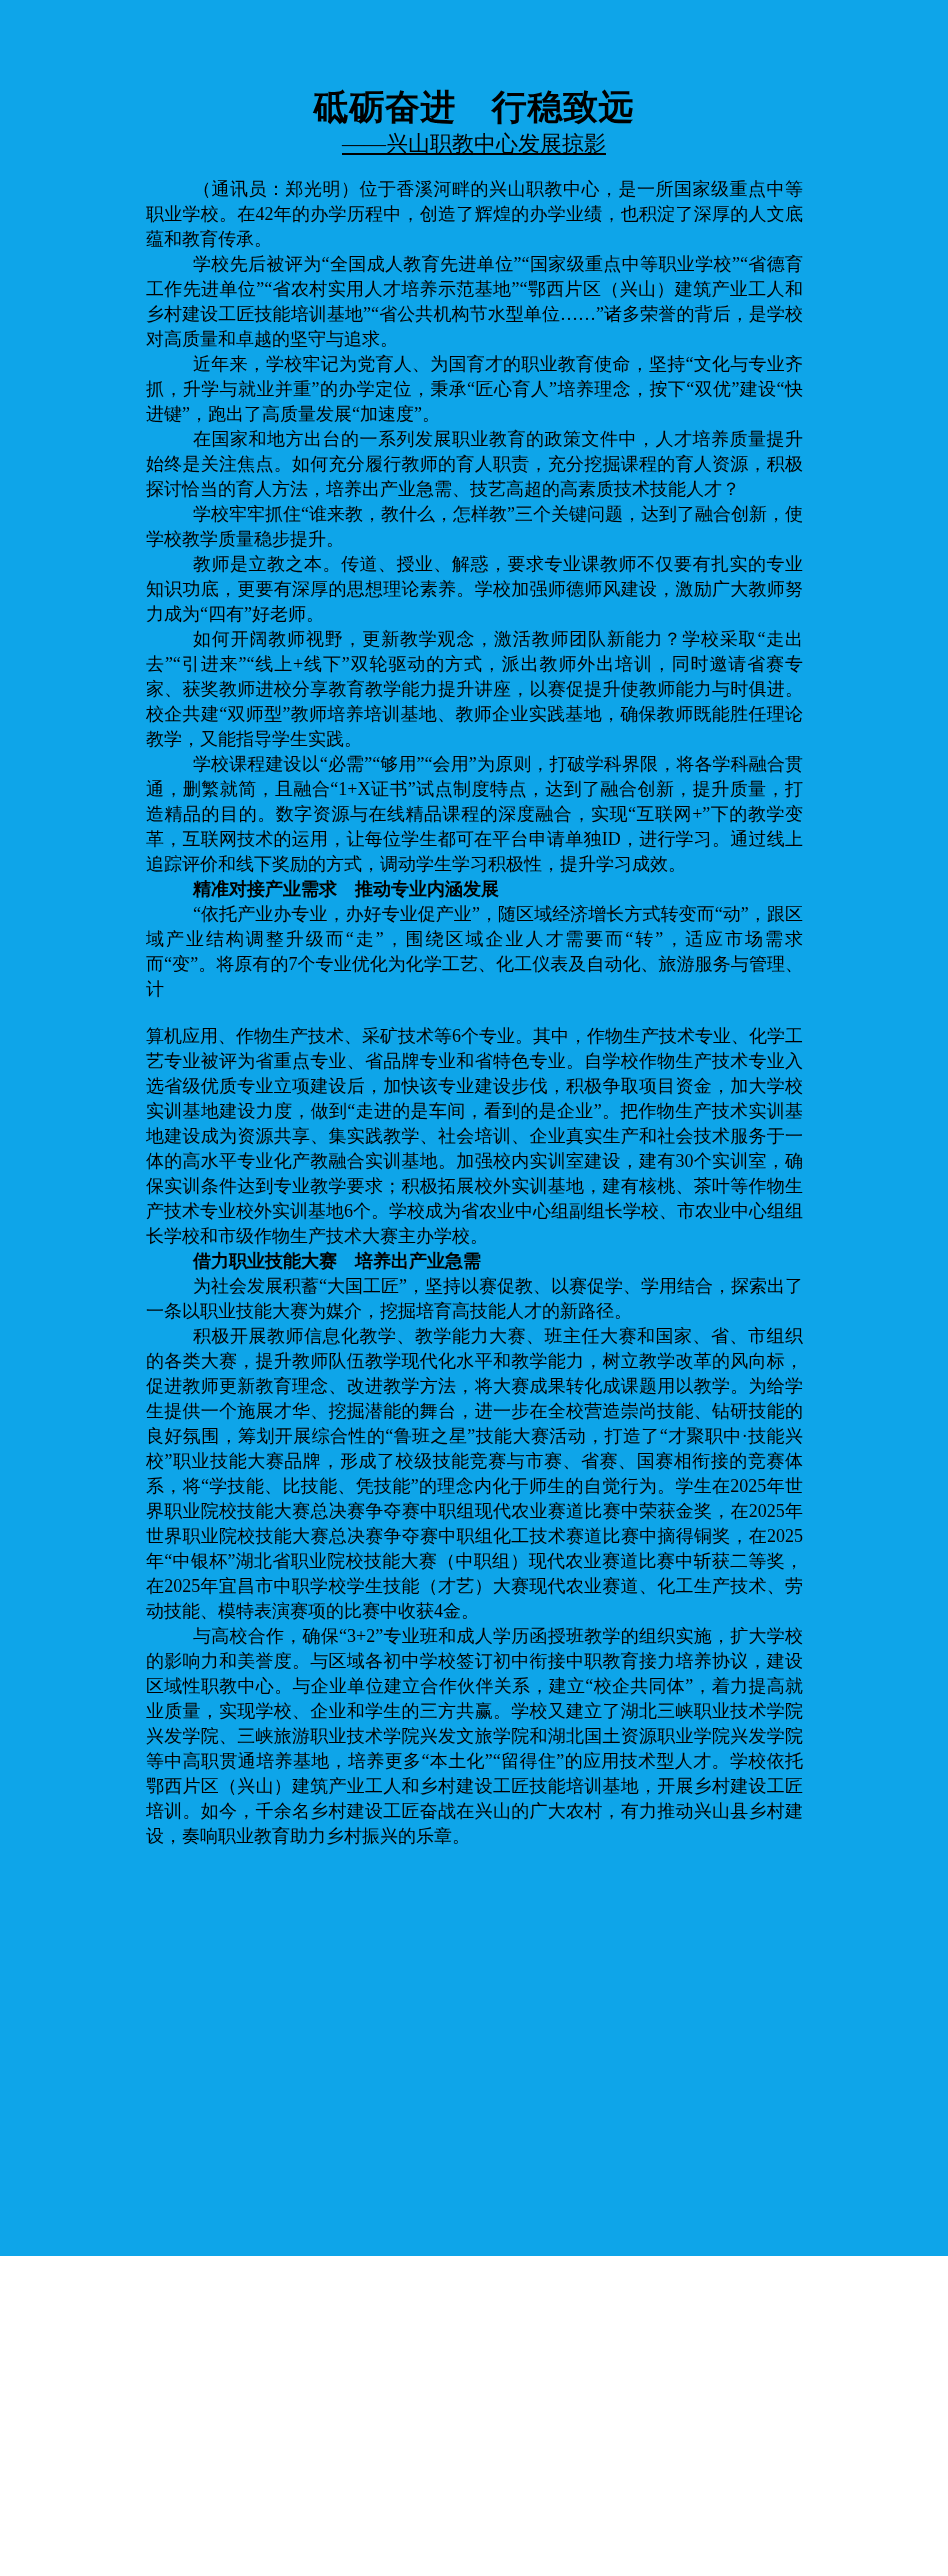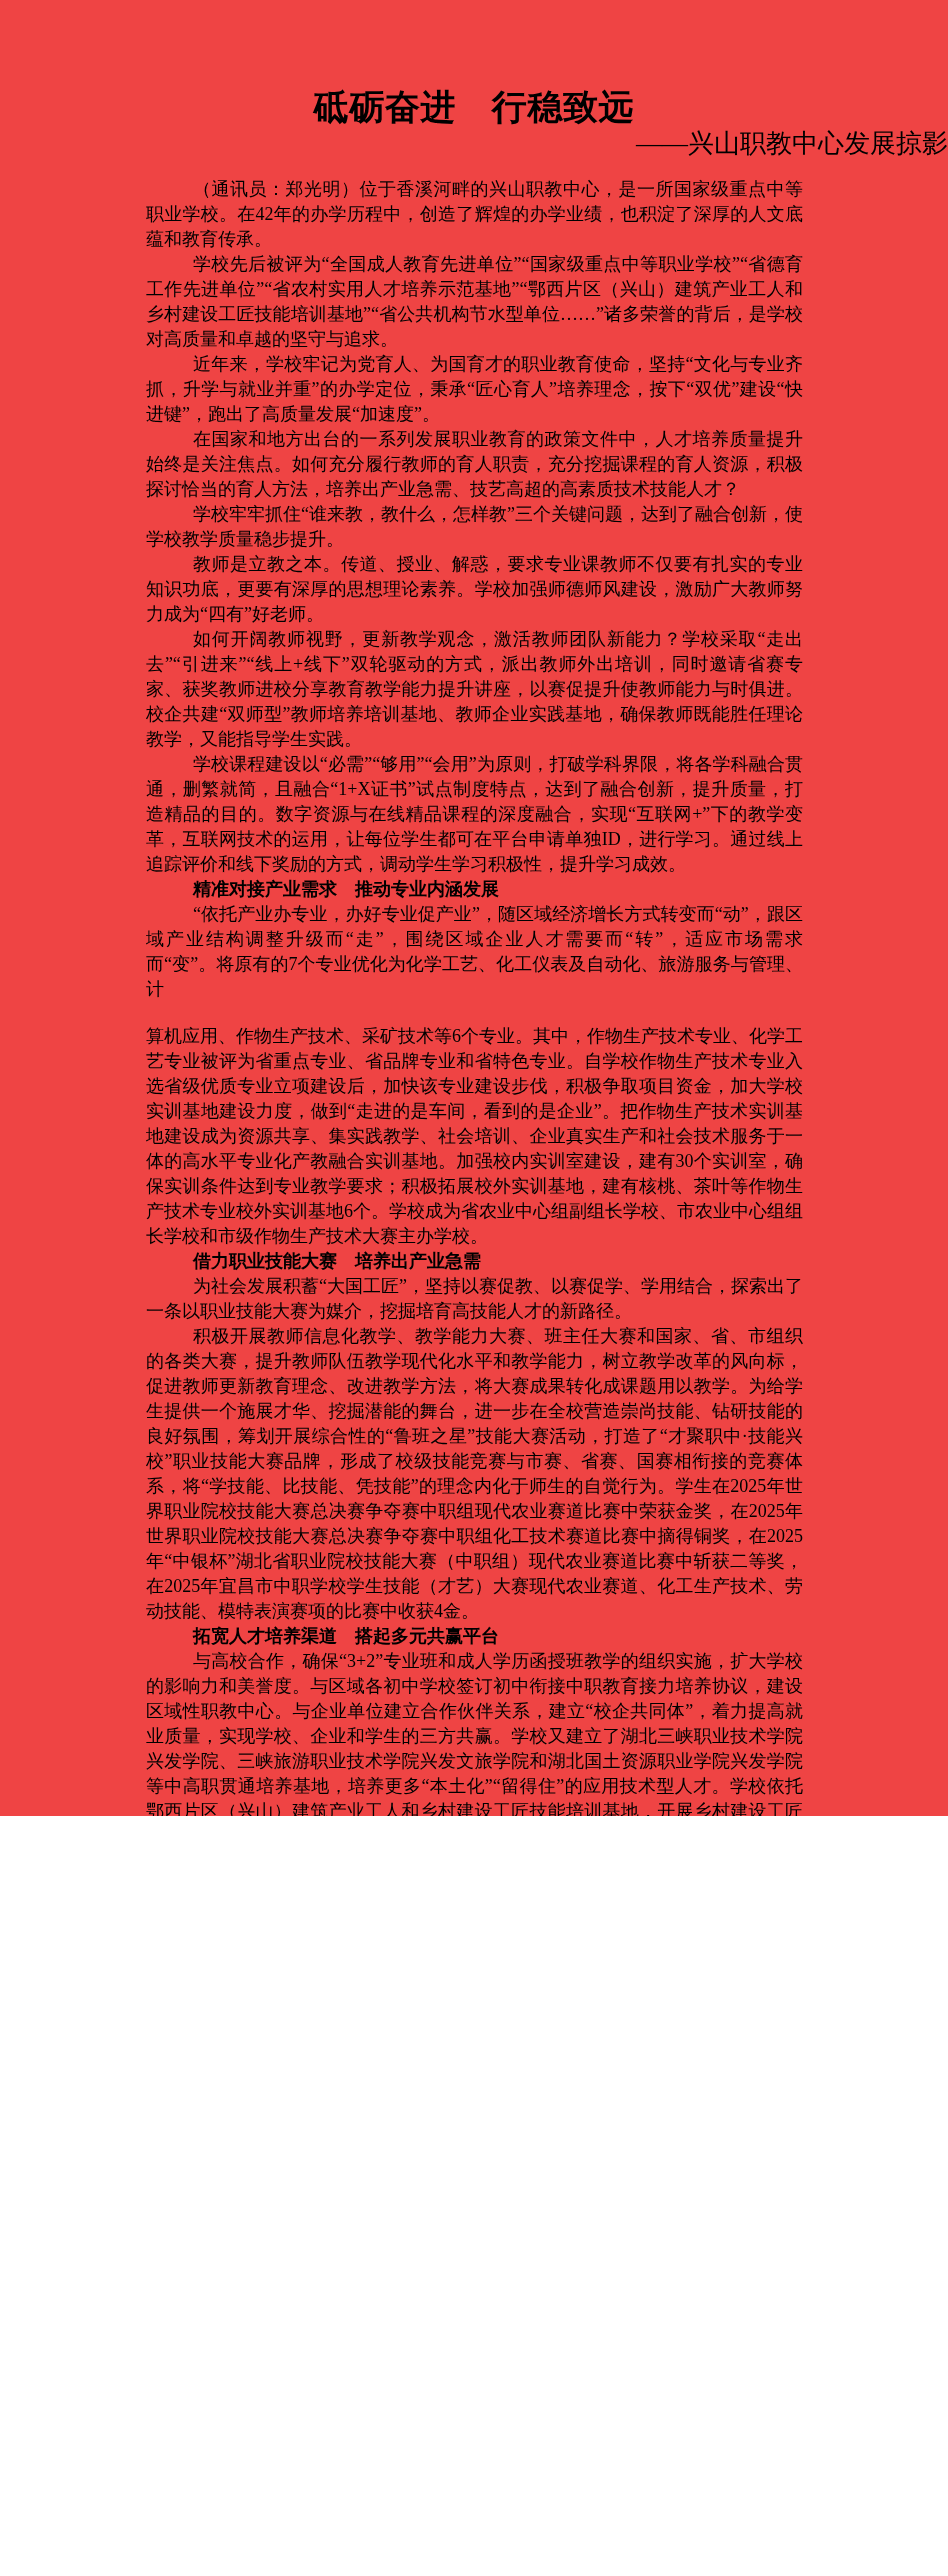--- a/index.html
+++ b/index.html
@@ -3,22 +3,22 @@
 <meta charset="utf-8">
 <style>
   html, body {
     margin: 0;
     padding: 0;
     background: #ffffff;
   }
   .page {
     position: relative;
     width: 948px;
-    height: 1816px;
-    background: #ef4444;
+    height: 2256px;
+    background: #0ea5e9;
     color: #000000;
     font-family: "Liberation Serif", "DejaVu Serif", serif;
     overflow: hidden;
   }
   .doc-title {
     position: absolute;
     top: 88px;
     left: 0;
     width: 100%;
     text-align: center;
@@ -26,24 +26,25 @@
     font-weight: 700;
     line-height: 39px;
     letter-spacing: 0.6px;
     white-space: pre;
   }
   .doc-subtitle {
     position: absolute;
     top: 131px;
     left: 0;
     width: 100%;
-    text-align: right;
-    font-size: 26px;
+    text-align: center;
+    font-size: 22px;
     font-weight: 400;
     line-height: 26px;
+    text-decoration: underline;
   }
   .article {
     position: absolute;
     top: 177px;
     left: 146px;
     width: 657px;
     font-size: 18px;
     line-height: 25px;
     text-align: justify;
     text-justify: inter-character;
@@ -80,17 +81,16 @@
       <div class="para">教师是立教之本。传道、授业、解惑，要求专业课教师不仅要有扎实的专业知识功底，更要有深厚的思想理论素养。学校加强师德师风建设，激励广大教师努力成为“四有”好老师。</div>
       <div class="para">如何开阔教师视野，更新教学观念，激活教师团队新能力？学校采取“走出去”“引进来”“线上+线下”双轮驱动的方式，派出教师外出培训，同时邀请省赛专家、获奖教师进校分享教育教学能力提升讲座，以赛促提升使教师能力与时俱进。校企共建“双师型”教师培养培训基地、教师企业实践基地，确保教师既能胜任理论教学，又能指导学生实践。</div>
       <div class="para">学校课程建设以“必需”“够用”“会用”为原则，打破学科界限，将各学科融合贯通，删繁就简，且融合“1+X证书”试点制度特点，达到了融合创新，提升质量，打造精品的目的。数字资源与在线精品课程的深度融合，实现“互联网+”下的教学变革，互联网技术的运用，让每位学生都可在平台申请单独ID，进行学习。通过线上追踪评价和线下奖励的方式，调动学生学习积极性，提升学习成效。</div>
       <div class="heading">精准对接产业需求　推动专业内涵发展</div>
       <div class="para">“依托产业办专业，办好专业促产业”，随区域经济增长方式转变而“动”，跟区域产业结构调整升级而“走”，围绕区域企业人才需要而“转”，适应市场需求而“变”。将原有的7个专业优化为化学工艺、化工仪表及自动化、旅游服务与管理、计</div>
       <div class="blank-line"></div>
       <div class="para-cont">算机应用、作物生产技术、采矿技术等6个专业。其中，作物生产技术专业、化学工艺专业被评为省重点专业、省品牌专业和省特色专业。自学校作物生产技术专业入选省级优质专业立项建设后，加快该专业建设步伐，积极争取项目资金，加大学校实训基地建设力度，做到“走进的是车间，看到的是企业”。把作物生产技术实训基地建设成为资源共享、集实践教学、社会培训、企业真实生产和社会技术服务于一体的高水平专业化产教融合实训基地。加强校内实训室建设，建有30个实训室，确保实训条件达到专业教学要求；积极拓展校外实训基地，建有核桃、茶叶等作物生产技术专业校外实训基地6个。学校成为省农业中心组副组长学校、市农业中心组组长学校和市级作物生产技术大赛主办学校。</div>
       <div class="heading">借力职业技能大赛　培养出产业急需</div>
       <div class="para">为社会发展积蓄“大国工匠”，坚持以赛促教、以赛促学、学用结合，探索出了一条以职业技能大赛为媒介，挖掘培育高技能人才的新路径。</div>
       <div class="para">积极开展教师信息化教学、教学能力大赛、班主任大赛和国家、省、市组织的各类大赛，提升教师队伍教学现代化水平和教学能力，树立教学改革的风向标，促进教师更新教育理念、改进教学方法，将大赛成果转化成课题用以教学。为给学生提供一个施展才华、挖掘潜能的舞台，进一步在全校营造崇尚技能、钻研技能的良好氛围，筹划开展综合性的“鲁班之星”技能大赛活动，打造了“才聚职中·技能兴校”职业技能大赛品牌，形成了校级技能竞赛与市赛、省赛、国赛相衔接的竞赛体系，将“学技能、比技能、凭技能”的理念内化于师生的自觉行为。学生在2025年世界职业院校技能大赛总决赛争夺赛中职组现代农业赛道比赛中荣获金奖，在2025年世界职业院校技能大赛总决赛争夺赛中职组化工技术赛道比赛中摘得铜奖，在2025年“中银杯”湖北省职业院校技能大赛（中职组）现代农业赛道比赛中斩获二等奖，在2025年宜昌市中职学校学生技能（才艺）大赛现代农业赛道、化工生产技术、劳动技能、模特表演赛项的比赛中收获4金。</div>
-      <div class="heading">拓宽人才培养渠道　搭起多元共赢平台</div>
       <div class="para">与高校合作，确保“3+2”专业班和成人学历函授班教学的组织实施，扩大学校的影响力和美誉度。与区域各初中学校签订初中衔接中职教育接力培养协议，建设区域性职教中心。与企业单位建立合作伙伴关系，建立“校企共同体”，着力提高就业质量，实现学校、企业和学生的三方共赢。学校又建立了湖北三峡职业技术学院兴发学院、三峡旅游职业技术学院兴发文旅学院和湖北国土资源职业学院兴发学院等中高职贯通培养基地，培养更多“本土化”“留得住”的应用技术型人才。学校依托鄂西片区（兴山）建筑产业工人和乡村建设工匠技能培训基地，开展乡村建设工匠培训。如今，千余名乡村建设工匠奋战在兴山的广大农村，有力推动兴山县乡村建设，奏响职业教育助力乡村振兴的乐章。</div>
     </div>
 </div>
 
 
 </body></html>

